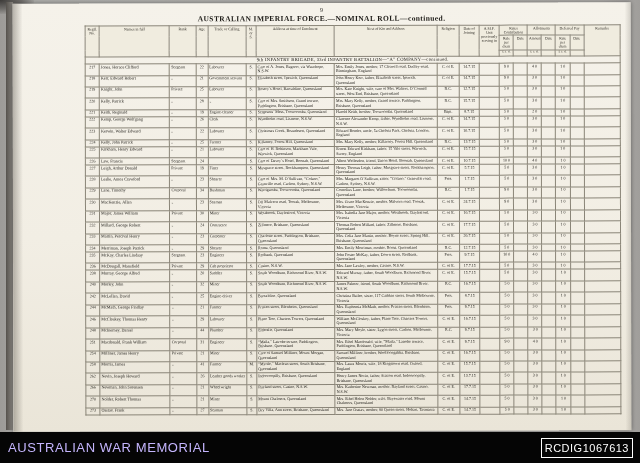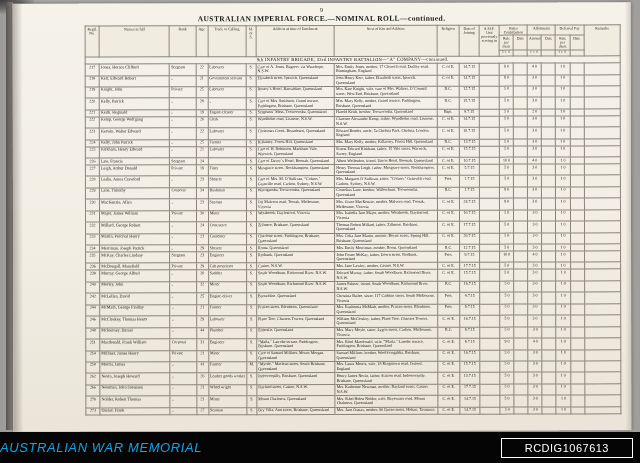--- a/index.html
+++ b/index.html
@@ -52,24 +52,24 @@
   .c-no,.c-age,.c-ms,.c-rel,.c-date,.c-unit,.c-m1,.c-m2,.c-m3,.c-m4,.c-m5,.c-m6{text-align:center;}
   .c-name{font-size:4.2px;}
   .c-rank,.c-trade,.c-address,.c-kin,.c-remarks{text-align:left;}
   .units{font-size:3.5px;color:#3a372f;}
 
   .footer{
     position:absolute;left:0;bottom:0;width:640px;height:31px;background:#050505;
     display:flex;align-items:center;justify-content:space-between;
     font-family:"Liberation Sans","DejaVu Sans",sans-serif;
   }
-  .footer .brand{color:#0ea5e9;font-size:13px;letter-spacing:.6px;font-style:italic;}
+  .footer .brand{color:#c4b5fd;font-size:13px;letter-spacing:.6px;margin-left:8px;}
   .footer .refbox{
     color:#ffffff;font-size:11px;letter-spacing:.5px;
-    border:1px solid #ffffff;padding:3px 23px;margin-right:7px;
+    border:1px solid #ffffff;padding:3px 3px;margin-right:7px;
   }
 </style>
 </head>
 <body>
 
 <div class="stage">
   <div class="corner-smudge"></div>
   <div class="edge-strip"></div>
 
   <div class="paper">

